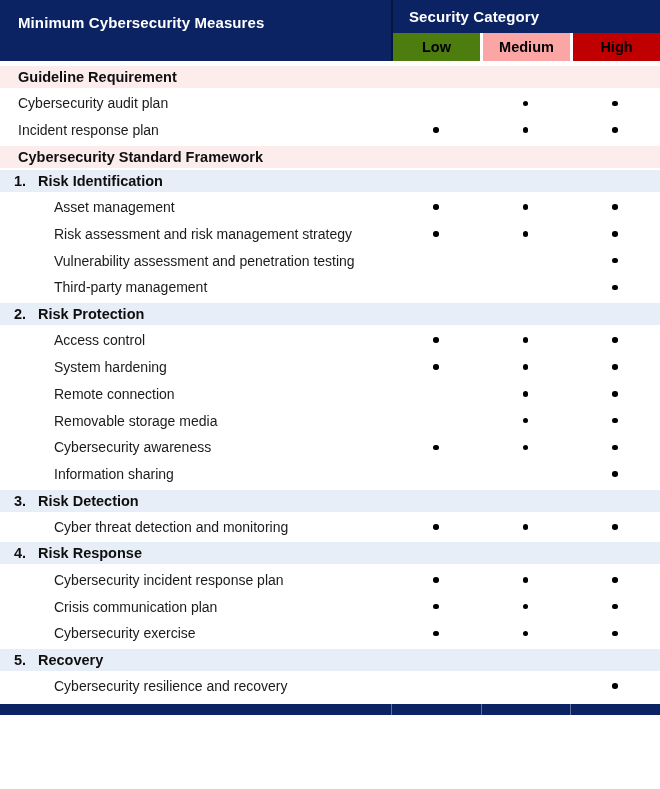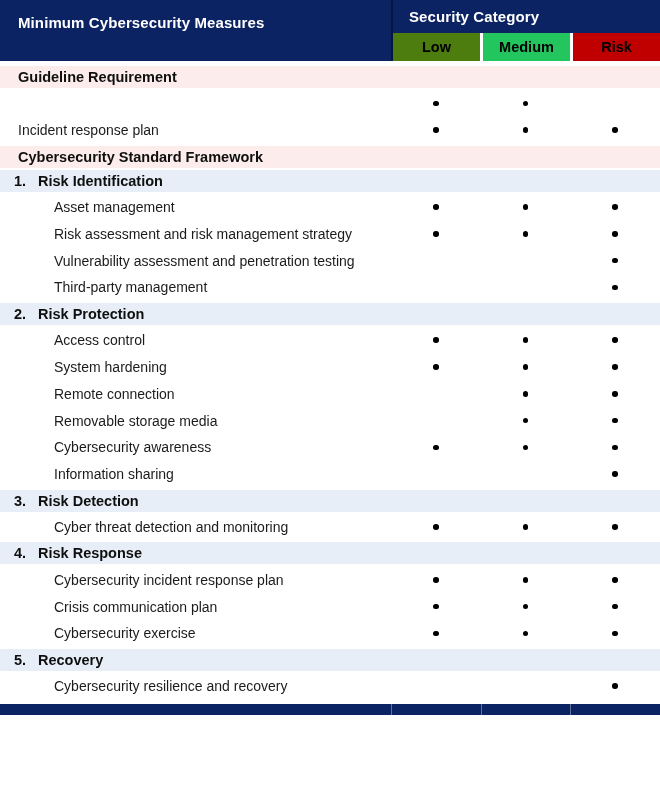--- a/index.html
+++ b/index.html
@@ -118,31 +118,32 @@
 <body>
 
 <div class="table-wrap">
 
   <div class="header">
     <div class="header-left">Minimum Cybersecurity Measures</div>
     <div class="header-right">
       <div class="category-title">Security Category</div>
       <div class="chips" id="chips">
           <div class="chip" style="background: #4d7c0f; color: rgb(0, 0, 0);">Low</div>
-          <div class="chip" style="background: #22c55e; color: rgb(0, 0, 0);">Medium</div>
-          <div class="chip" style="background: rgb(192, 0, 0); color: rgb(0, 0, 0);">Risk</div>
+          <div class="chip" style="background: #fca5a5; color: rgb(0, 0, 0);">Medium</div>
+          <div class="chip" style="background: rgb(192, 0, 0); color: rgb(0, 0, 0);">High</div>
         </div>
     </div>
   </div>
 
   <div id="table-body">
       <div class="band major first" style="background: rgb(252, 236, 236);">
         <span>Guideline Requirement</span>
       </div>
       <div class="row">
+        <div class="row-label indent-1">Cybersecurity audit plan</div>
         <div class="dot-cell"></div>
         <div class="dot-cell">
           <span class="dot" style="background: rgb(0, 0, 0);"></span>
         </div>
         <div class="dot-cell">
           <span class="dot" style="background: rgb(0, 0, 0);"></span>
         </div>
       </div>
       <div class="row">
         <div class="row-label indent-1">Incident response plan</div>

